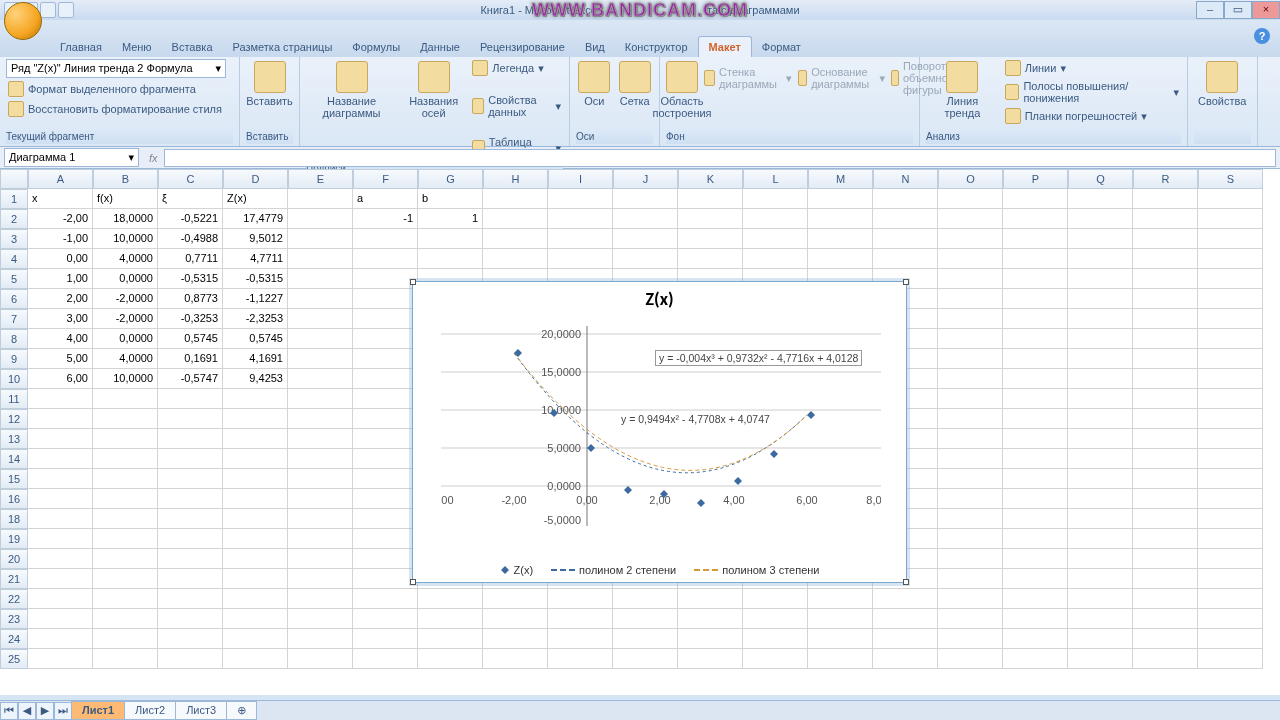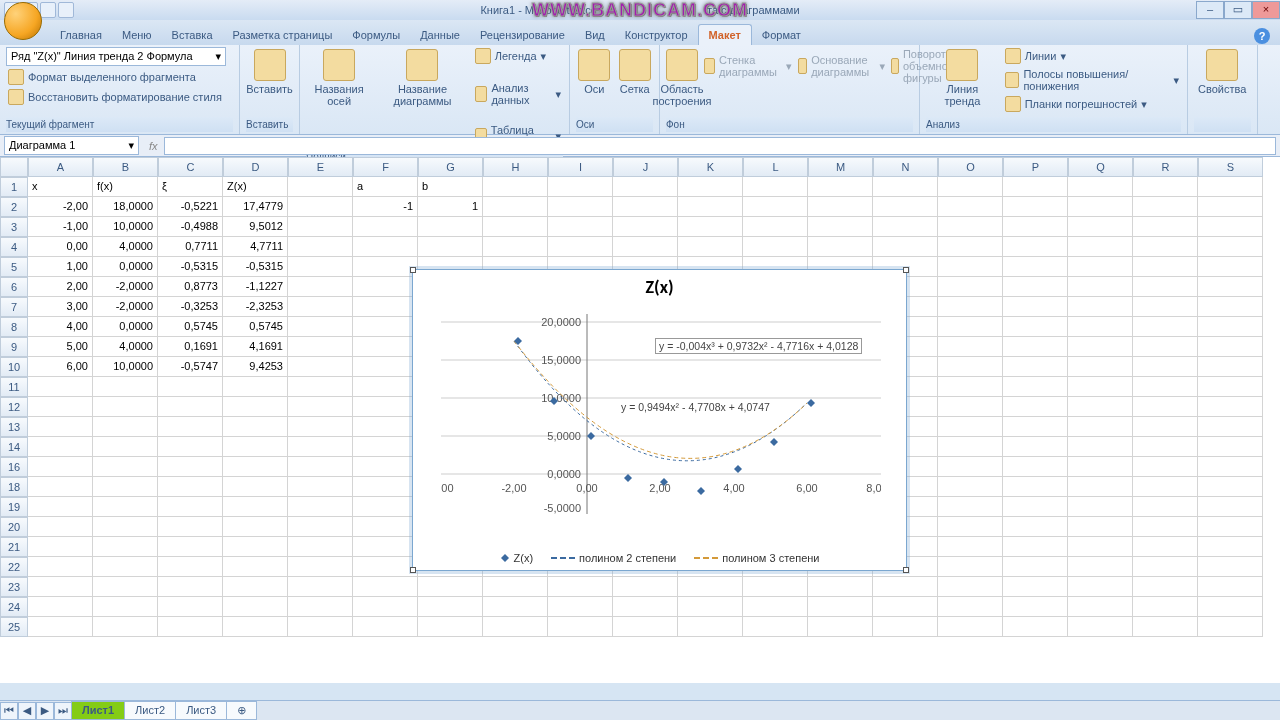--- a/index.html
+++ b/index.html
@@ -5,21 +5,21 @@
 *{box-sizing:border-box;margin:0;padding:0;font-family:"Segoe UI",Tahoma,sans-serif;font-size:11px;}
 body{background:#d6e5f3;width:1280px;height:720px;overflow:hidden;position:relative;}
 .titlebar{height:20px;background:linear-gradient(#e4ecf7,#c9dbf0);display:flex;align-items:center;position:relative;}
 .titlebar .qa{display:flex;gap:2px;padding:0 4px;}
 .titlebar .qa span{width:16px;height:16px;background:#e8f0fa;border:1px solid #a0b8d8;border-radius:2px;}
 .title-text{position:absolute;left:50%;transform:translateX(-50%);color:#3b5a82;}
 .winbtns{position:absolute;right:0;display:flex;}
 .winbtns div{width:28px;height:18px;border:1px solid #8aa8cc;background:#dce9f7;text-align:center;line-height:14px;color:#3b5a82;}
 .winbtns div:last-child{background:#e99;color:#600;}
 .watermark{position:absolute;left:50%;top:0;z-index:100;transform:translateX(-50%);font:bold 18px Arial;color:#a21caf;text-shadow:0 0 4px #555,1px 1px 0 #888;-webkit-text-stroke:1px #999;letter-spacing:1px;}
-.ribbon-tabs{height:25px;background:linear-gradient(#dbe7f4,#c7d9ee);display:flex;align-items:end;padding-left:50px;}
+.ribbon-tabs{height:37px;background:linear-gradient(#dbe7f4,#c7d9ee);display:flex;align-items:end;padding-left:50px;}
 .orb{position:absolute;left:4px;top:2px;width:38px;height:38px;border-radius:50%;background:radial-gradient(circle at 30% 30%,#ffd27a,#f6a623 60%,#b56e00);border:1px solid #9a6b00;z-index:5;}
 .tab{padding:4px 10px;color:#3b5a82;cursor:pointer;}
 .tab.active{background:#eaf1fa;border:1px solid #9bb8da;border-bottom:none;border-radius:3px 3px 0 0;color:#d1632a;font-weight:bold;margin-top:44px;}
 .ribbon{height:90px;background:linear-gradient(#eaf1fa,#dae7f5);border-bottom:1px solid #9bb8da;display:flex;}
 .rgroup{border-right:1px solid #b8cce2;padding:2px 6px;display:flex;flex-direction:column;justify-content:space-between;}
 .rgroup .body{display:flex;gap:4px;align-items:flex-start;flex:1;}
 .rgroup .glabel{text-align:left;color:#3b5a82;font-size:10px;padding:2px 0;background:linear-gradient(#dce9f7,#cfe0f3);}
 .rbtn{display:flex;flex-direction:column;align-items:center;padding:2px 4px;cursor:pointer;min-width:32px;}
 .rbtn .ic{width:32px;height:32px;background:#f3dca0;border:1px solid #c9a85e;border-radius:3px;margin-bottom:2px;}
 .rbtn span{color:#3b5a82;text-align:center;line-height:1.1;}
@@ -46,21 +46,21 @@
 .chart-title{text-align:center;font:bold 18px Calibri;padding:6px 0;}
 .plot{position:absolute;left:28px;top:44px;width:440px;height:200px;}
 .eq-lbl{position:absolute;font-size:10.5px;color:#444;background:#fff;border:1px solid #999;padding:1px 3px;white-space:nowrap;}
 .legend{position:absolute;bottom:6px;left:0;right:0;display:flex;justify-content:center;gap:18px;font-size:10.5px;color:#333;}
 .legend span{display:inline-flex;align-items:center;gap:4px;}
 .lmark{width:24px;height:0;border-top:2px dashed;}
 .sheets{position:absolute;bottom:0;left:0;right:0;height:20px;background:#dce6f2;border-top:1px solid #9bb8da;display:flex;align-items:center;}
 .sheets .nav{display:flex;gap:0;}
 .sheets .nav div{width:18px;height:18px;border:1px solid #9bb8da;background:#eef4fb;text-align:center;line-height:14px;color:#3b5a82;cursor:pointer;}
 .sheets .tab2{padding:2px 10px;border:1px solid #9bb8da;background:#f7fafd;color:#3b5a82;margin-left:-1px;cursor:pointer;}
-.sheets .tab2.active{background:#84cc16;font-weight:bold;}
+.sheets .tab2.active{background:#fdba74;font-weight:bold;}
 .help{position:absolute;right:10px;top:28px;width:16px;height:16px;border-radius:50%;background:#4a8fe0;color:#fff;text-align:center;line-height:16px;font-weight:bold;}
 </style>
 </head>
 <body>
 
 <div class="watermark">WWW.BANDICAM.COM</div>
 
 <div class="titlebar">
   <div class="qa">
       <span></span>
@@ -117,31 +117,31 @@
           <div class="ic"></div>
           <span>Вставить</span>
         </div>
       </div>
     <div class="glabel">Вставить</div>
   </div>
   <div class="rgroup" style="width:270px">
     <div class="body">
       <div class="rbtn">
           <div class="ic"></div>
+          <span>Название
+диаграммы</span>
+        </div>
+      <div class="rbtn">
+          <div class="ic"></div>
           <span>Названия
 осей</span>
         </div>
-      <div class="rbtn">
-          <div class="ic"></div>
-          <span>Название
-диаграммы</span>
-        </div>
       <div style="display:flex;flex-direction:column;gap:16px">
         <div class="ritem"><span class="sic"></span><span>Легенда</span> ▾</div>
-        <div class="ritem"><span class="sic"></span><span>Анализ данных</span> ▾</div>
+        <div class="ritem"><span class="sic"></span><span>Свойства данных</span> ▾</div>
         <div class="ritem"><span class="sic"></span><span>Таблица данных</span> ▾</div>
       </div>
     </div>
     <div class="glabel">Подписи</div>
   </div>
   <div class="rgroup" style="width:90px">
     <div class="body">
       <div class="rbtn">
           <div class="ic"></div>
           <span>Оси</span>
@@ -511,20 +511,42 @@
         <div class="cell"></div>
         <div class="cell"></div>
         <div class="cell"></div>
         <div class="cell"></div>
         <div class="cell"></div>
         <div class="cell"></div>
         <div class="cell"></div>
       </div>
       <div class="row">
         <div class="rh">14</div>
+        <div class="cell"></div>
+        <div class="cell"></div>
+        <div class="cell"></div>
+        <div class="cell"></div>
+        <div class="cell"></div>
+        <div class="cell"></div>
+        <div class="cell"></div>
+        <div class="cell"></div>
+        <div class="cell"></div>
+        <div class="cell"></div>
+        <div class="cell"></div>
+        <div class="cell"></div>
+        <div class="cell"></div>
+        <div class="cell"></div>
+        <div class="cell"></div>
+        <div class="cell"></div>
+        <div class="cell"></div>
+        <div class="cell"></div>
+        <div class="cell"></div>
+      </div>
+      <div class="row">
+        <div class="rh">15</div>
         <div class="cell"></div>
         <div class="cell"></div>
         <div class="cell"></div>
         <div class="cell"></div>
         <div class="cell"></div>
         <div class="cell"></div>
         <div class="cell"></div>
         <div class="cell"></div>
         <div class="cell"></div>
         <div class="cell"></div>

